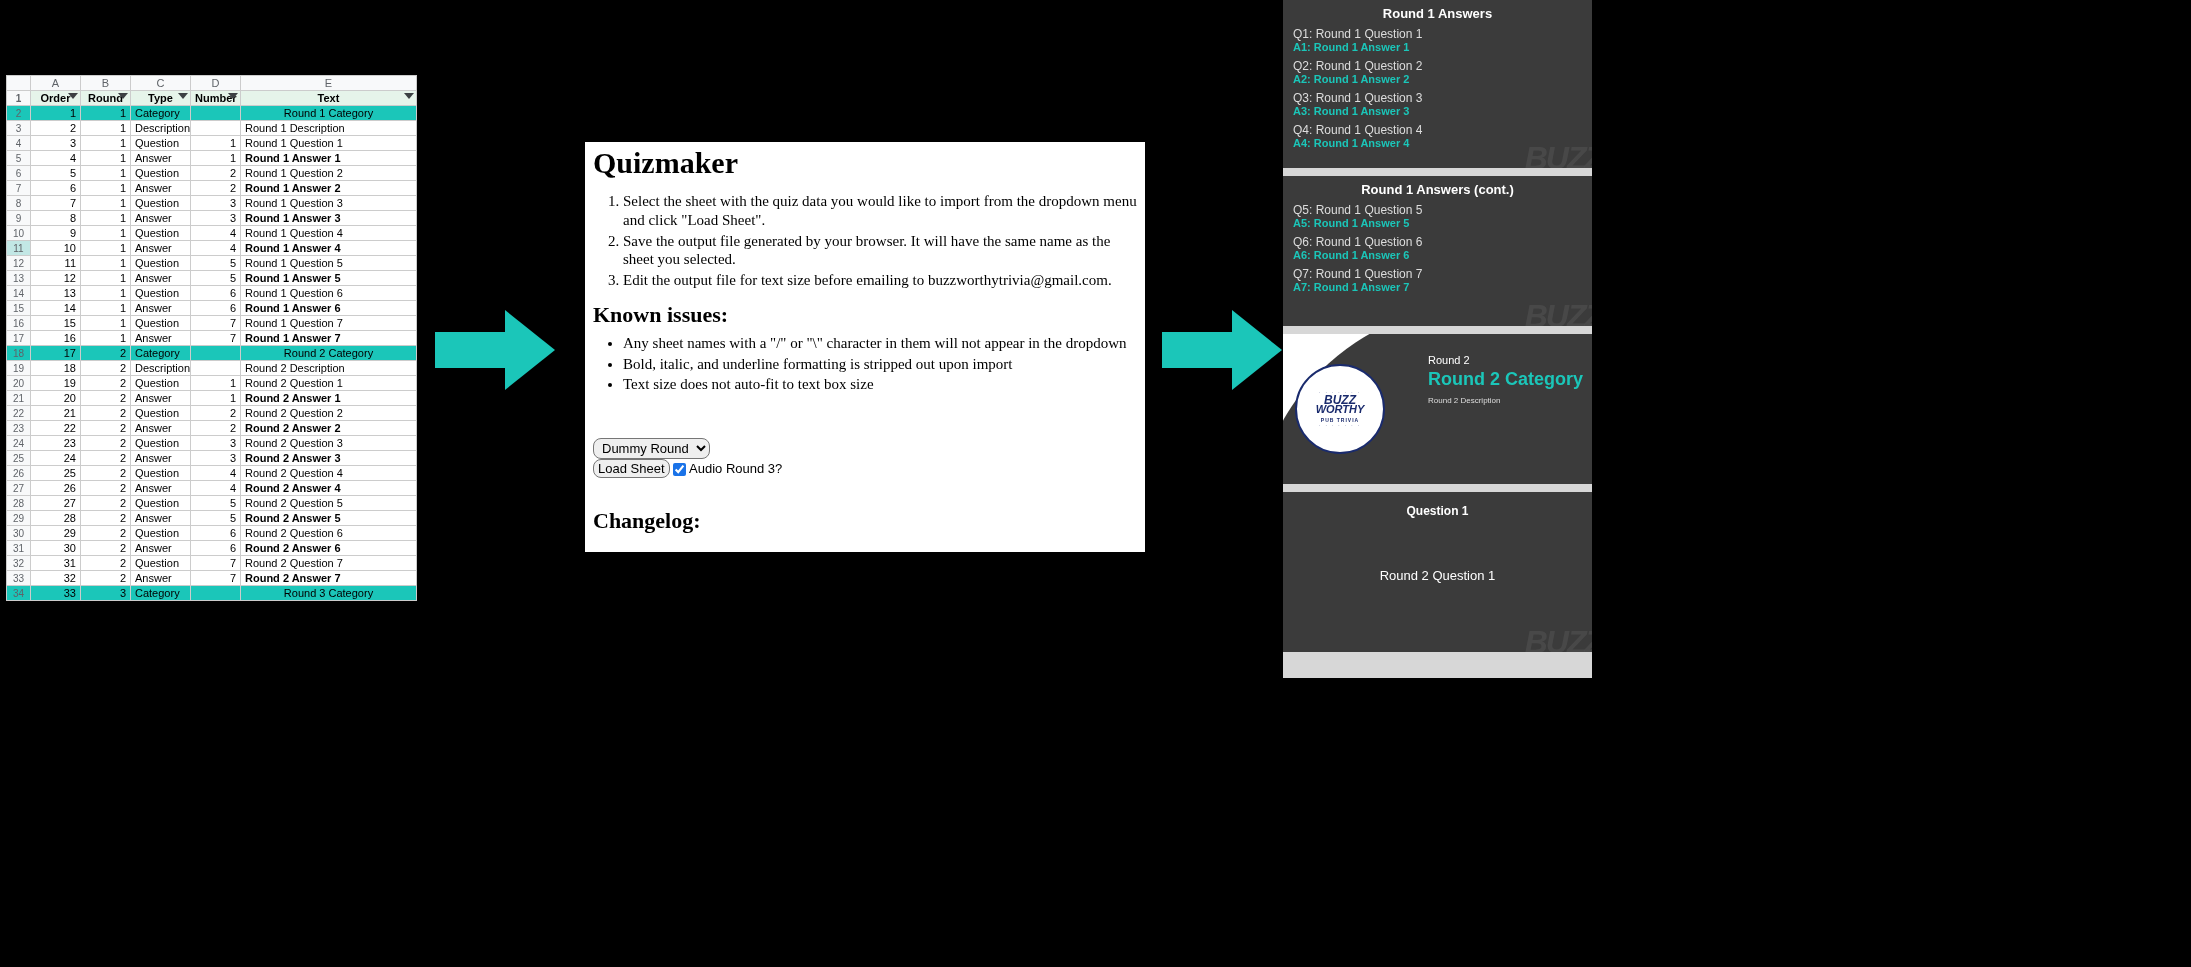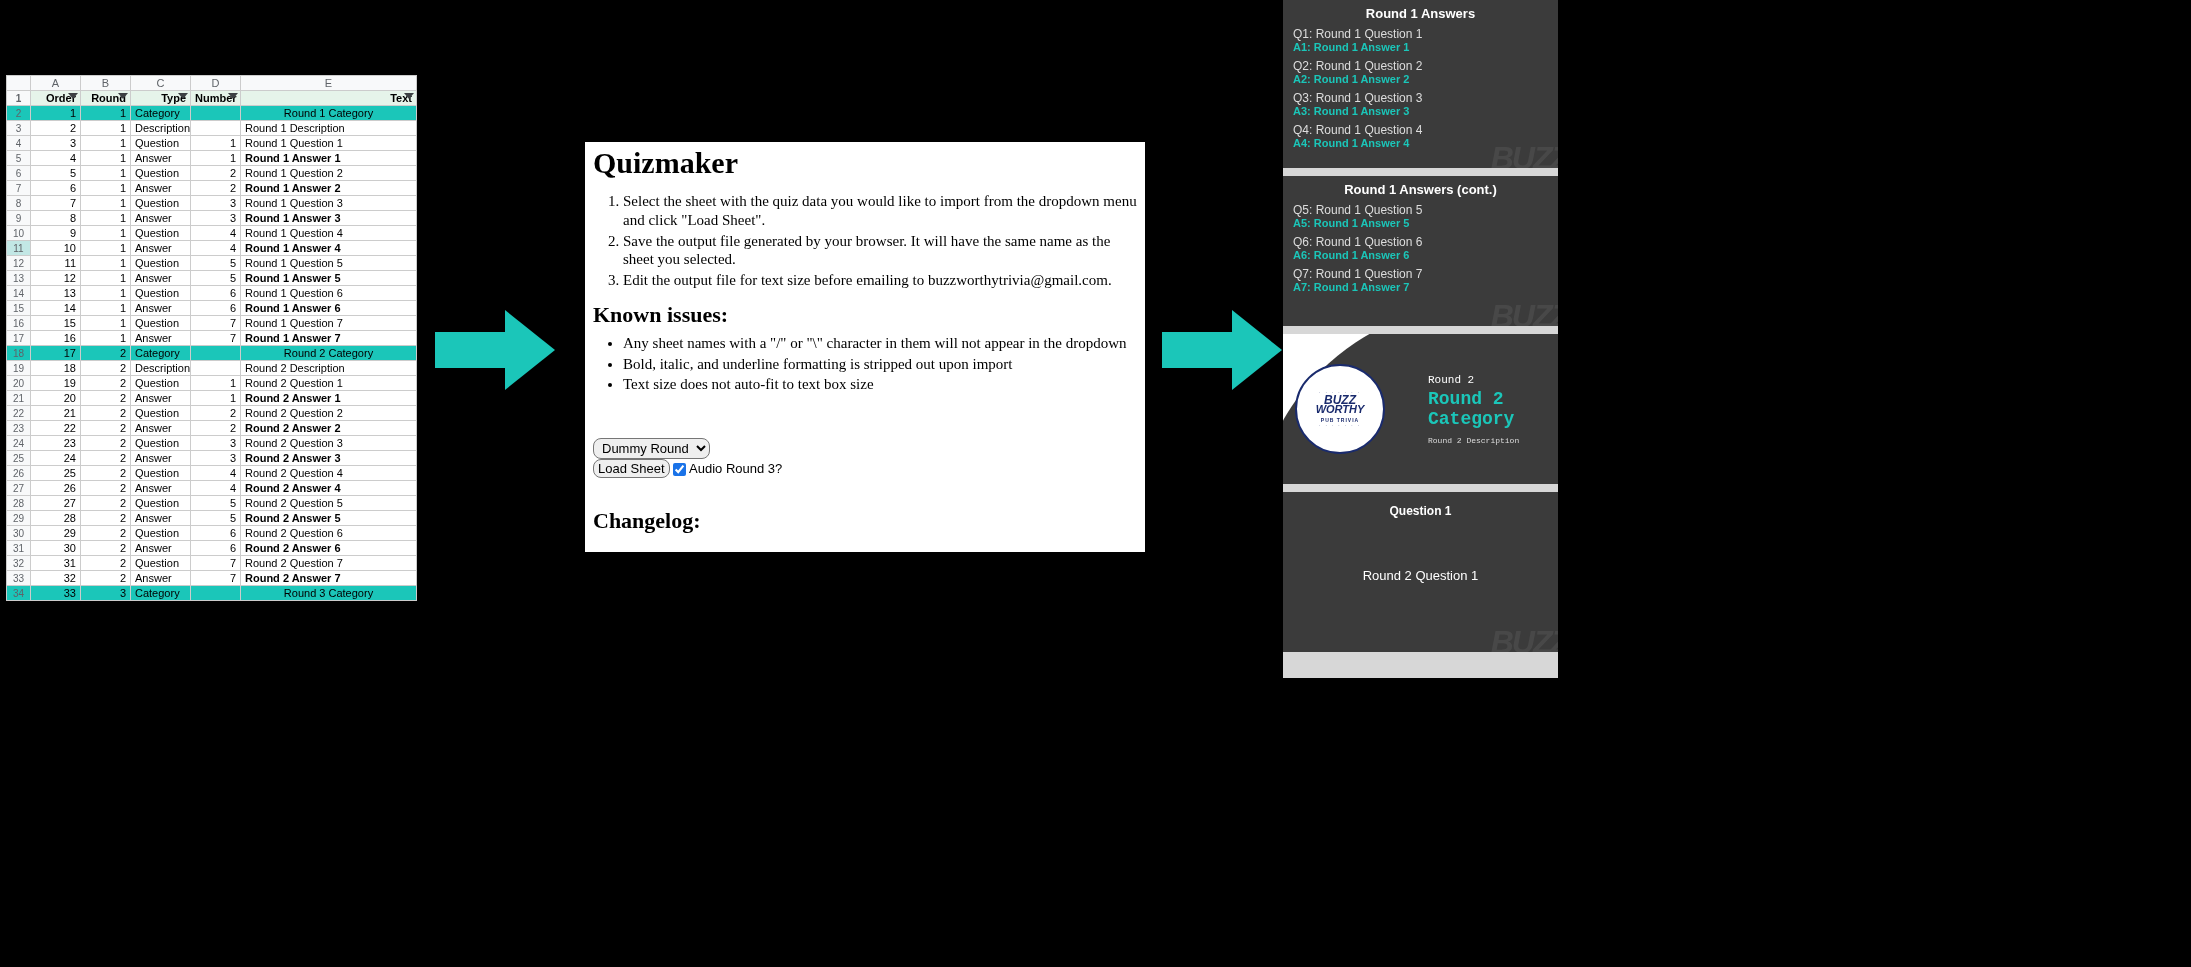--- a/index.html
+++ b/index.html
@@ -43,21 +43,21 @@
     background: #f8f9fa;
     text-align: center;
     color: #5f6368;
     width: 24px;
     font-size: 10px;
   }
   .ss-grid .row-num.sel { background: #c2e7e5; }
   .ss-grid .hdr {
     background: #e6f4ea;
     font-weight: 700;
-    text-align: right;
+    text-align: center;
     position: relative;
   }
   .ss-grid .hdr .filter {
     position: absolute;
     right: 2px;
     top: 2px;
     width: 10px;
     height: 10px;
   }
   .ss-grid .hdr .filter::before {
@@ -124,21 +124,21 @@
     border-left: 50px solid #1bc6b9;
   }
   .arrow1 { left: 435px; top: 310px; }
   .arrow2 { left: 1162px; top: 310px; }
 
   
   .slides {
     position: absolute;
     left: 1283px;
     top: 0;
-    width: 275px;
+    width: 309px;
     height: 678px;
     background: #d7d7d7;
     display: flex;
     flex-direction: column;
     gap: 8px;
     padding-bottom: 8px;
   }
   .slide {
     background: #3b3b3b;
     color: #fff;
@@ -199,23 +199,22 @@
     z-index: 2;
   }
   .slide-round .logo .t1 { font-size:12px; font-weight:900; font-style:italic; color:#1a2b6d; line-height:0.9;}
   .slide-round .logo .t2 { font-size:11px; font-weight:900; font-style:italic; color:#1a2b6d; line-height:0.9;}
   .slide-round .logo .t3 { font-size:5px; font-weight:700; color:#1a2b6d; letter-spacing:1px; margin-top:2px;}
   .slide-round .logo .arc { font-size:4px; color:#1a2b6d; letter-spacing:2px;}
   .slide-round .txt {
     position: absolute;
     left: 145px; top: 20px;
     color: #fff;
-    font-family: Liberation Mono, monospace;
+    font-family: Liberation Sans, sans-serif;
     z-index: 2;
-    margin-top: 20px;
   }
   .slide-round .txt .rnum { font-size: 11px; font-weight: 400; margin-bottom: 4px; }
   .slide-round .txt .cat { font-size: 18px; font-weight: 700; color: #1bc6b9; line-height: 1.1; margin-bottom: 6px; }
   .slide-round .txt .desc { font-size: 8px; color: #ddd; }
 
   .slide-question { height: 160px; padding: 12px 24px; text-align:center; font-family: Arial, sans-serif; }
   .slide-question .qnum { font-size: 12px; font-weight:700; margin-bottom: 50px;}
   .slide-question .qtext { font-size: 13px; font-weight:400;}
 
 </style>

